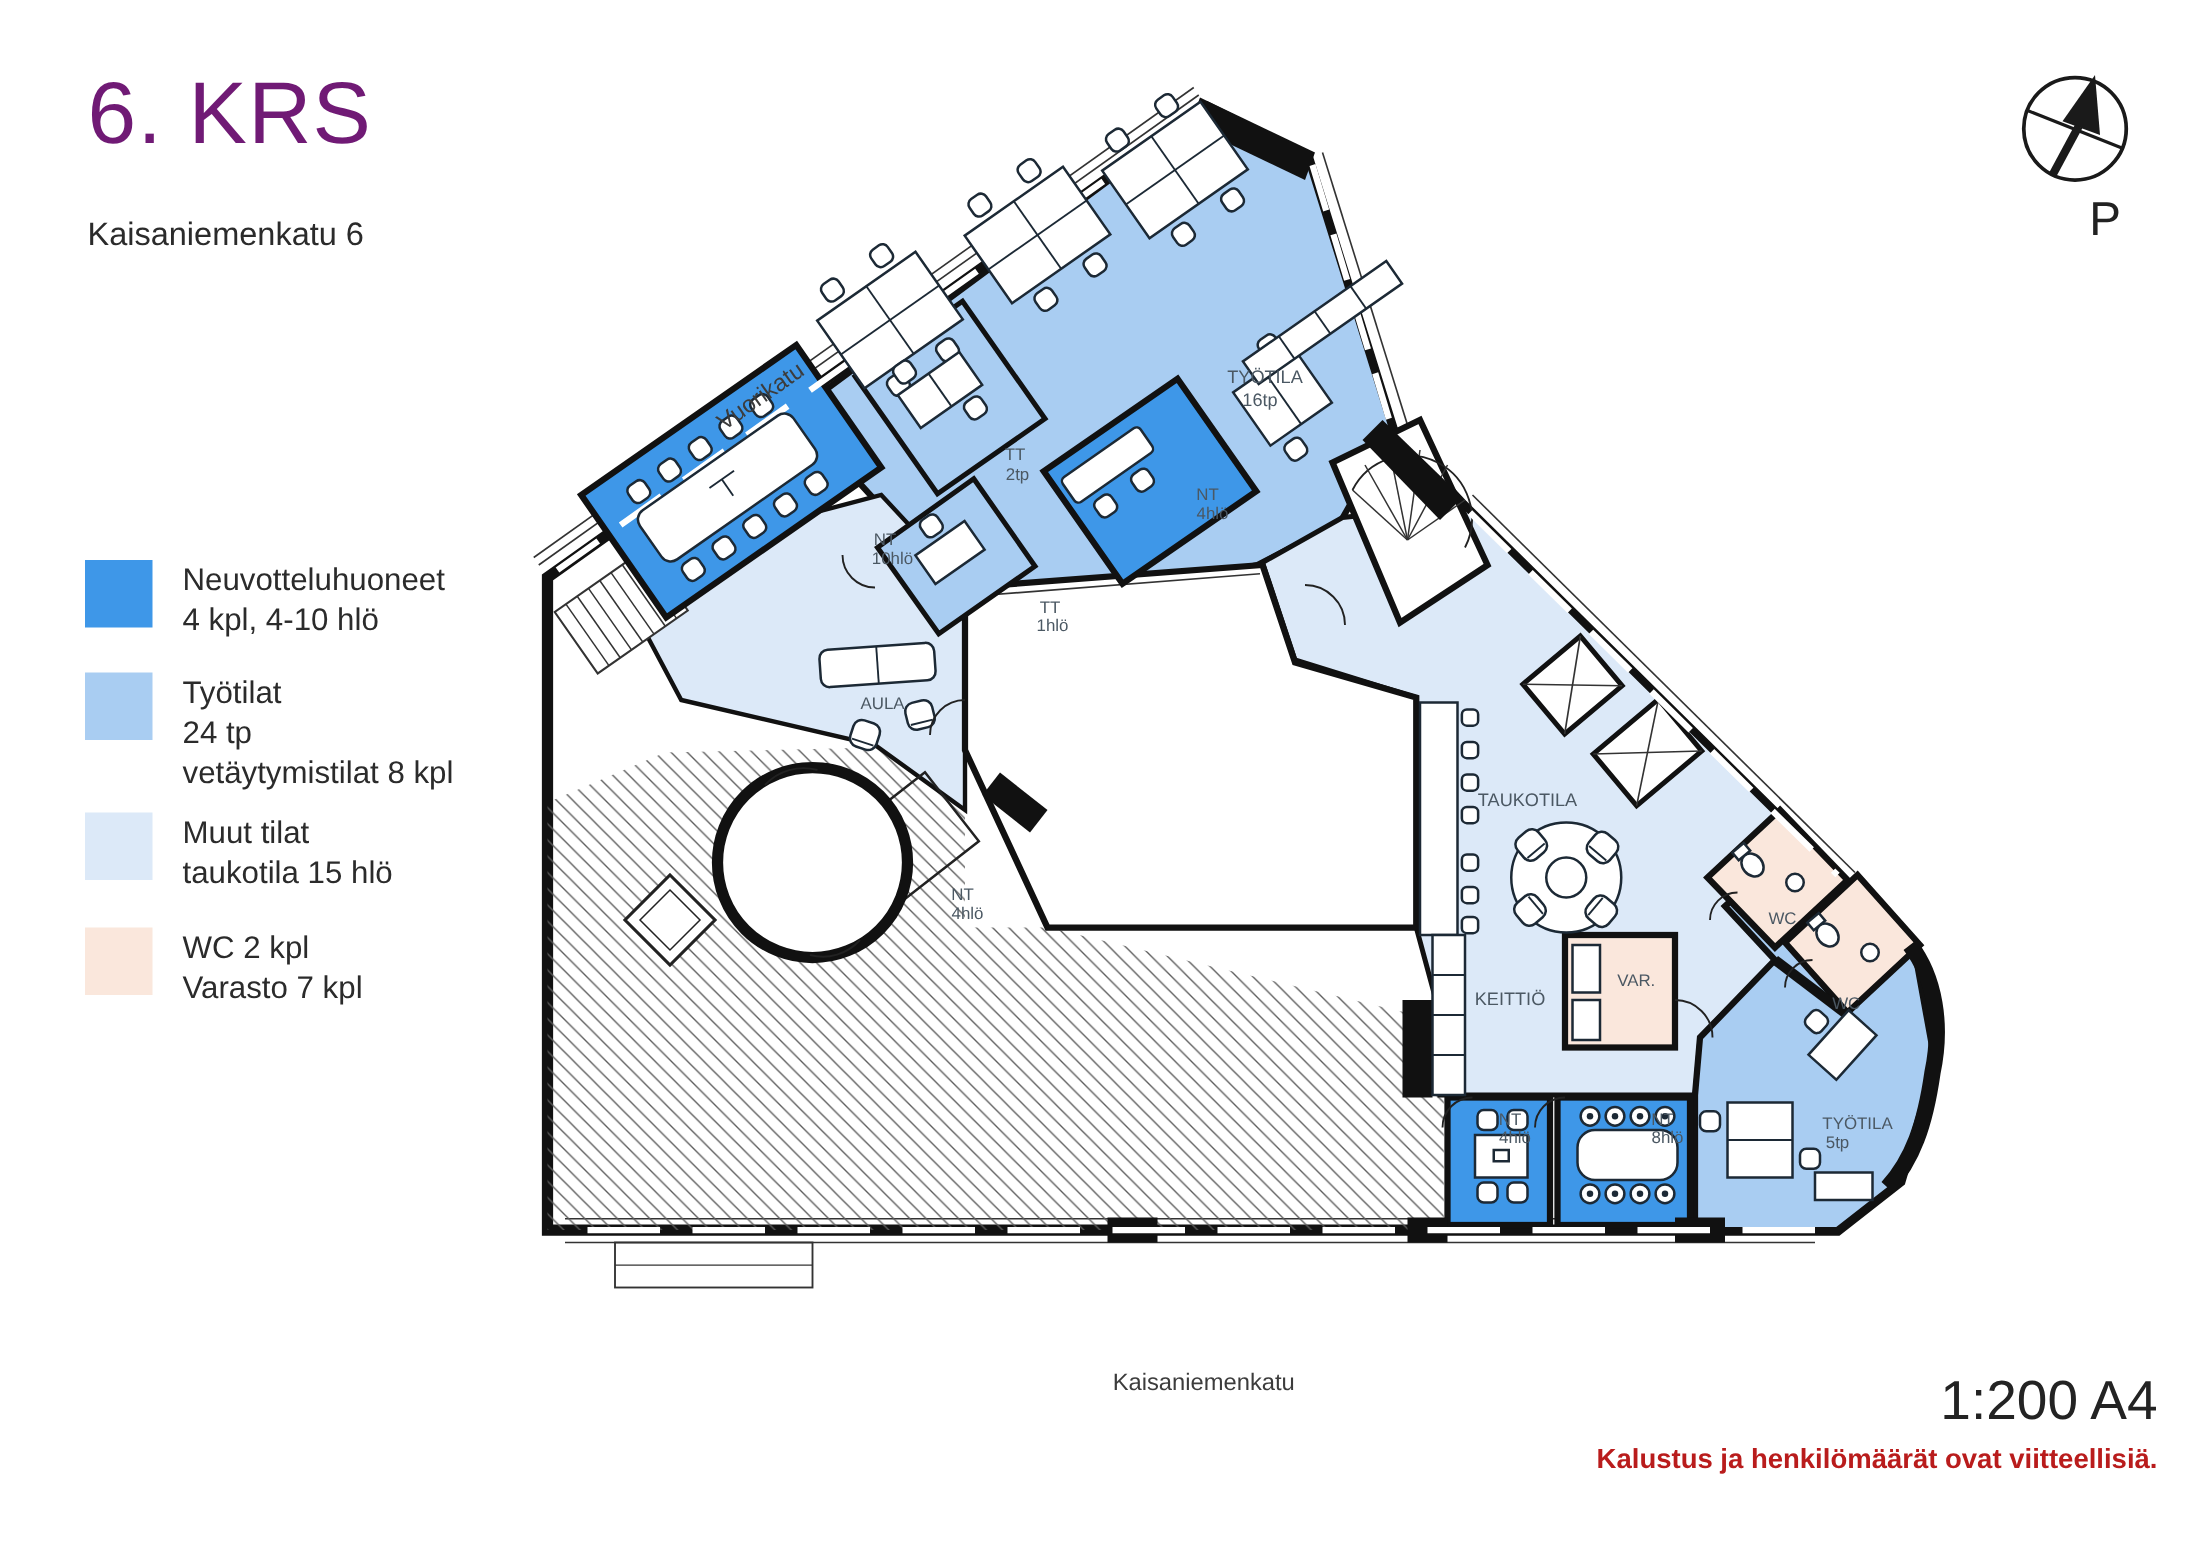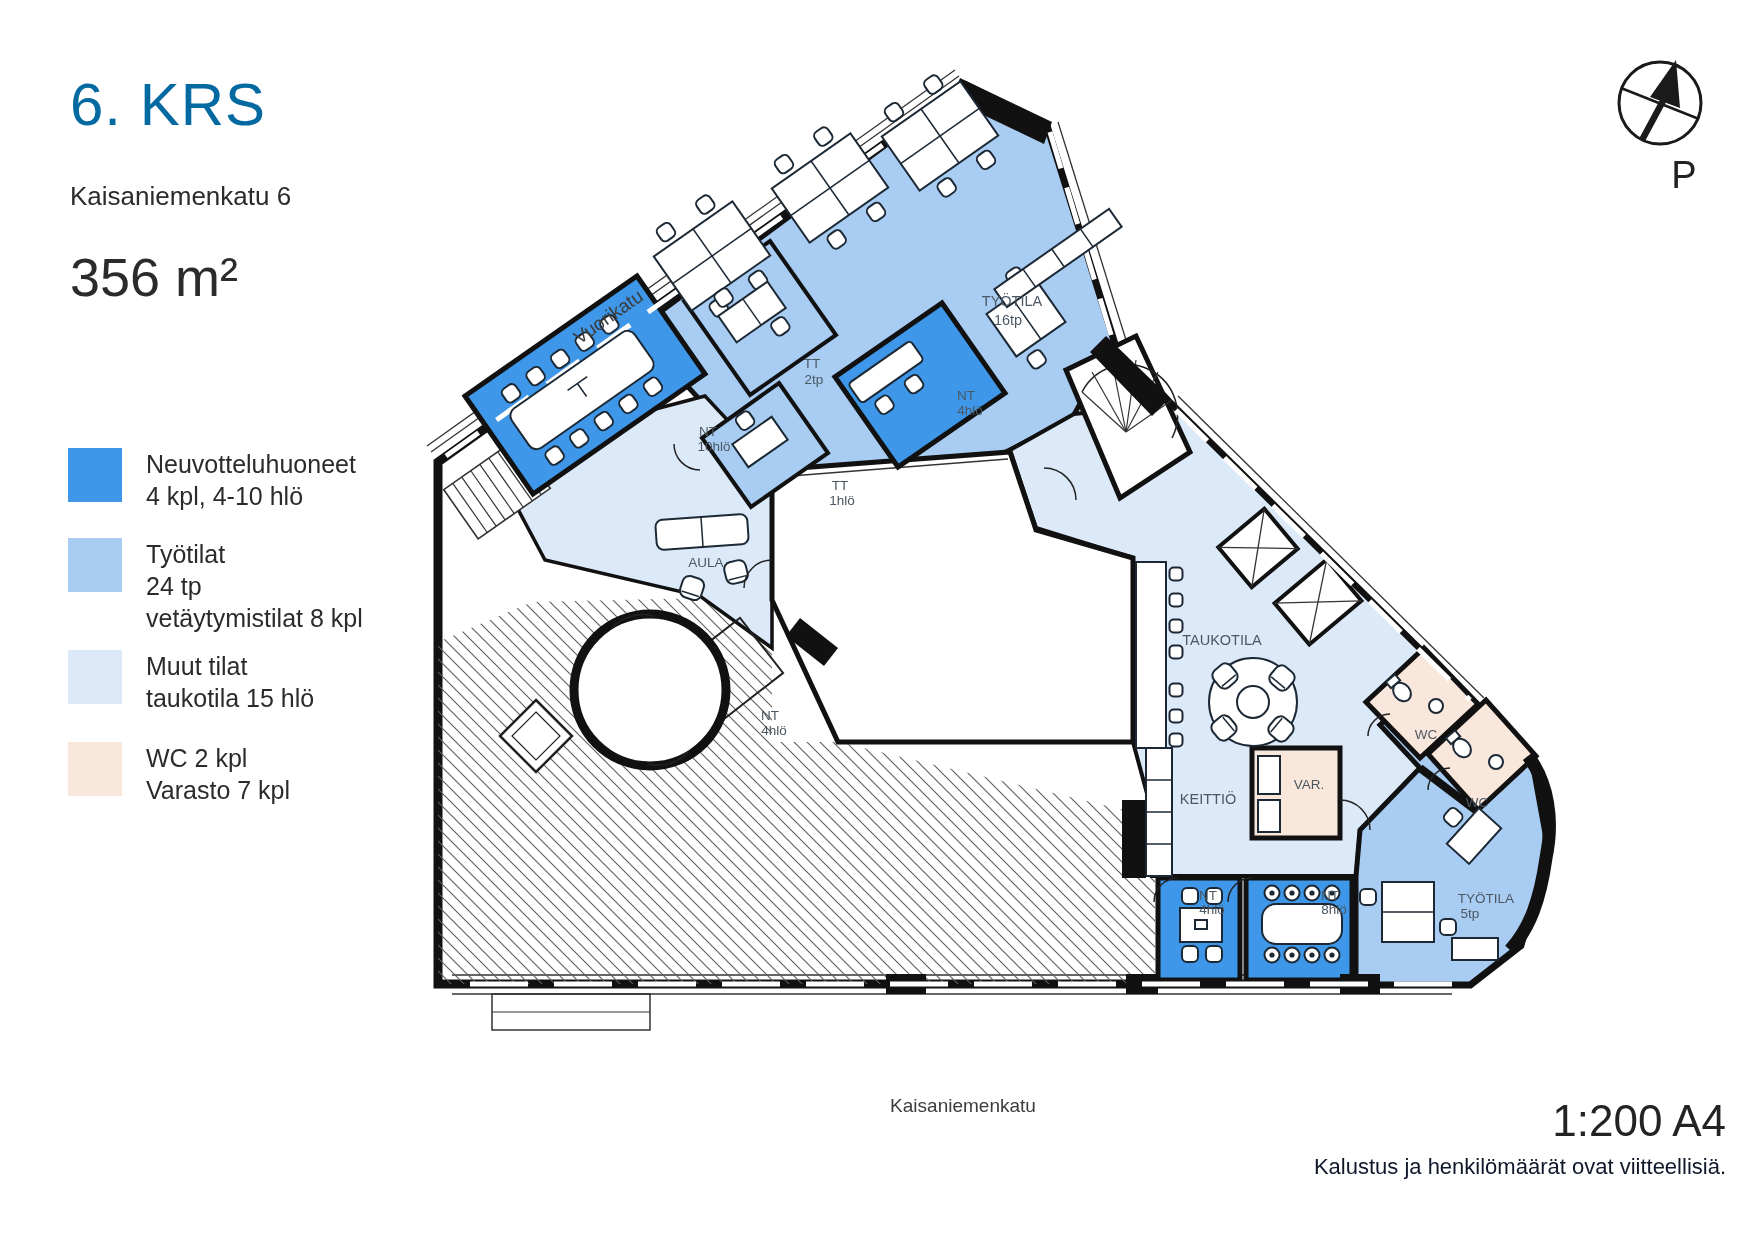--- a/index.html
+++ b/index.html
@@ -2,33 +2,33 @@
 <html><head>
 <meta charset="utf-8">
 <style>
   html,body{margin:0;padding:0;background:#fff;}
   #page{position:relative;width:1754px;height:1240px;background:#fff;overflow:hidden;
         font-family:"Liberation Sans",sans-serif;color:#2b2b2b;}
   svg{position:absolute;left:0;top:0;}
 
   
   #hdr{position:absolute;left:70px;top:50px;}
-  .floor{font-size:60px;letter-spacing:1px;color:#0369a1;margin-top:20px;}
+  .floor{font-size:70px;letter-spacing:1px;color:#701a75;}
   .addr{font-size:26px;margin-top:42px;color:#2b2b2b;}
   .area{font-size:54px;margin-top:34px;color:#2b2b2b;}
 
   
   .leg{position:absolute;left:68px;display:flex;align-items:flex-start;}
   .sw{width:54px;height:54px;flex:0 0 auto;}
   .lt{margin-left:24px;font-size:25px;line-height:32px;color:#2b2b2b;}
 
   
   #ftr{position:absolute;right:28px;top:1096px;text-align:right;}
   .scale{font-size:44px;color:#232323;}
-  .note{font-size:22px;font-weight:normal;color:#0f172a;margin-top:8px;}
+  .note{font-size:22px;font-weight:bold;color:#b91c1c;margin-top:8px;}
   .thin{fill:none;stroke:#333;stroke-width:1.3;}
   .fw{fill:#fff;stroke:#1c2935;stroke-width:2;}
   .fw2{fill:#fff;stroke:#1c2935;stroke-width:2;}
   .fl{stroke:#1c2935;stroke-width:1.5;}
   .arc{fill:none;stroke:#222;stroke-width:1.5;}
   .winline{stroke:#fff;stroke-width:5;fill:none;}
   .rlbl{font:13.5px "Liberation Sans",sans-serif;fill:#4b5863;text-anchor:middle;}
   .rlbl2{font:14.5px "Liberation Sans",sans-serif;fill:#4b5863;text-anchor:middle;}
   .street{font:19px "Liberation Sans",sans-serif;fill:#3c3c3c;text-anchor:middle;}
   .pmark{font:38px "Liberation Sans",sans-serif;fill:#222;text-anchor:middle;}
@@ -327,21 +327,20 @@
     <line x1="1621" y1="88" x2="1699" y2="119" stroke="#1a1a1a" stroke-width="2.5"></line>
     <polygon points="1676,60 1650,97 1680,108" fill="#1a1a1a"></polygon>
     <line x1="1663" y1="101" x2="1642" y2="140" stroke="#1a1a1a" stroke-width="6.5"></line>
     <text class="pmark" x="1684" y="188">P</text>
   </g>
 </svg>
 
 <div id="hdr">
   <div class="floor">6. KRS</div>
   <div class="addr">Kaisaniemenkatu 6</div>
-  <div class="area">356 m²</div>
 </div>
 
 <div class="leg" style="top:448px">
   <div class="sw" style="background-color: rgb(62, 151, 232);"></div>
   <div class="lt">
     <div>Neuvotteluhuoneet</div>
     <div>4 kpl, 4-10 hlö</div>
   </div>
 </div>
 <div class="leg" style="top:538px">

